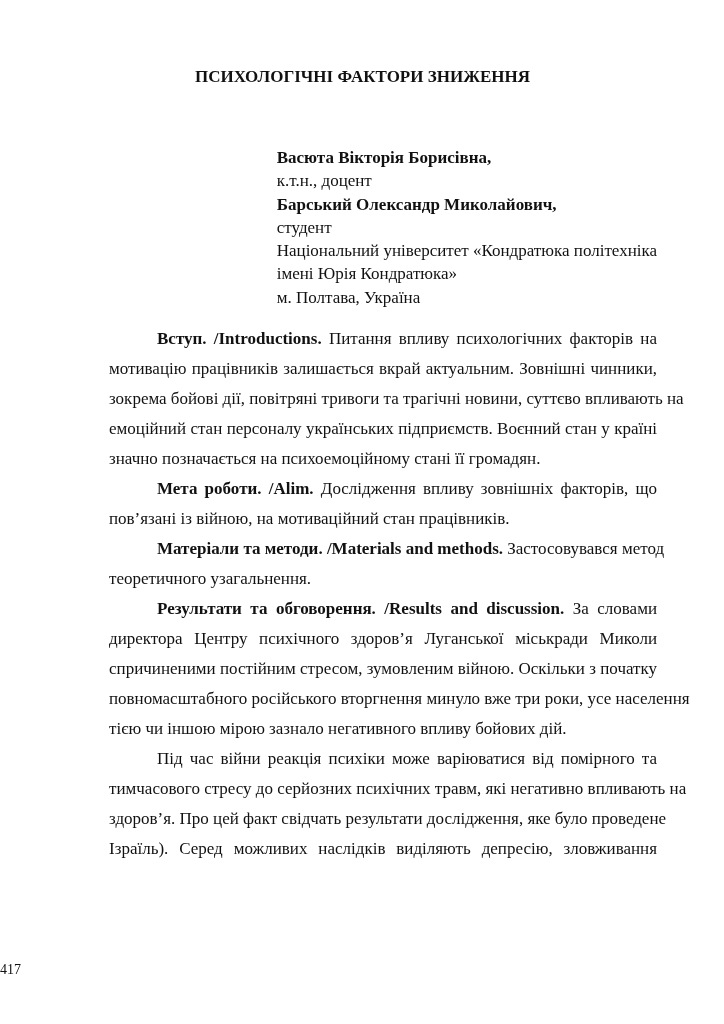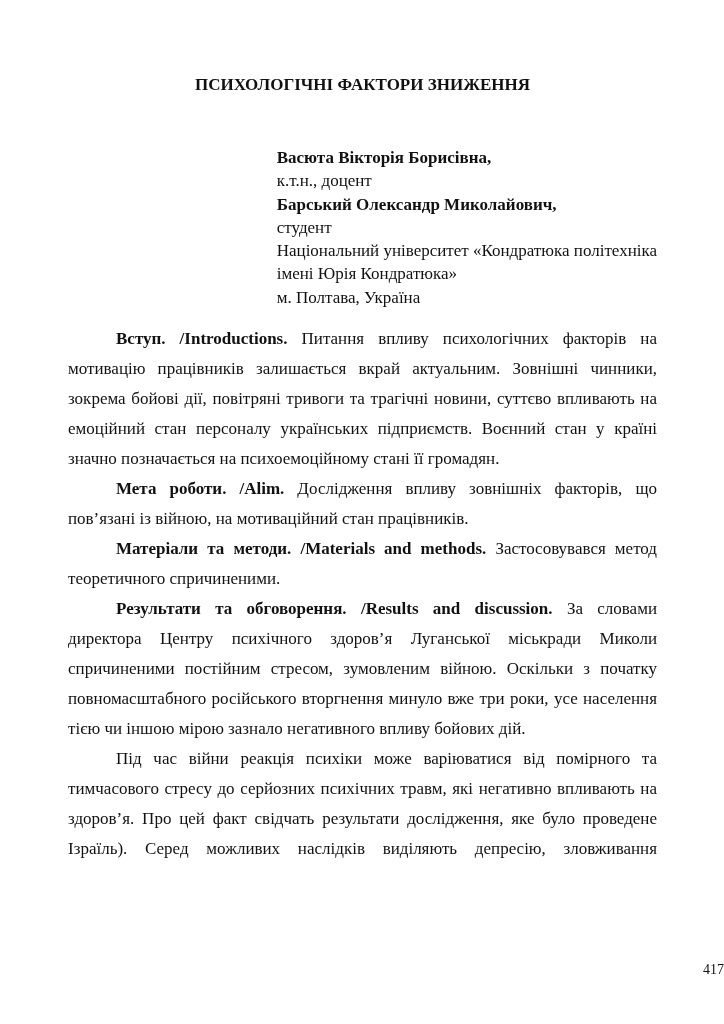--- a/index.html
+++ b/index.html
@@ -4,38 +4,38 @@
 <style>
   html, body { margin: 0; padding: 0; background: #ffffff; }
   body {
     width: 724px; height: 1024px; position: relative; overflow: hidden;
     font-family: "Liberation Serif", "DejaVu Serif", serif;
     color: #111111;
   }
   .page { position: absolute; left: 68px; top: 0; width: 589px; }
   .title {
     position: absolute; left: 0; width: 589px; text-align: center;
-    font-weight: bold; font-size: 17px; line-height: 30px; top: 62px; margin-top: 8px;
+    font-weight: bold; font-size: 17px; line-height: 30px; top: 62px;
   }
   .title div { height: 30px; }
   .authors {
     position: absolute; right: 0; top: 146px; text-align: left;
     font-size: 17px; line-height: 23.3px;
   }
   .authors .name { font-weight: bold; }
   .body-text {
     position: absolute; left: 0; top: 324px; width: 589px;
     font-size: 17px; line-height: 30px;
   }
-  .line { display: block; height: 30px; text-align: justify; text-align-last: justify; white-space: nowrap; }
+  .line { display: block; height: 30px; text-align: justify; text-align-last: justify; white-space: nowrap; margin-left: 41px; }
   .line.last { text-align-last: left; }
   .line.indent { padding-left: 48px; }
   .lbl { font-weight: bold; }
   .pagenum {
-    position: absolute; left: 0; width: 724px; top: 962px; text-align: right;
+    position: absolute; left: 0; width: 724px; top: 962px; text-align: left;
     font-size: 14px;
   }
 </style>
 </head>
 <body>
 
 <div class="page">
 
   <div class="title">
     <div>ПСИХОЛОГІЧНІ ФАКТОРИ ЗНИЖЕННЯ</div>
@@ -61,21 +61,21 @@
       <span class="line last">значно позначається на психоемоційному стані її громадян.</span>
     </div>
 
     <div>
       <span class="line indent"><span class="lbl">Мета роботи. /Alim.</span> <span>Дослідження впливу зовнішніх факторів, що</span></span>
       <span class="line last">пов’язані із війною, на мотиваційний стан працівників.</span>
     </div>
 
     <div>
       <span class="line indent"><span class="lbl">Матеріали та методи. /Materials and methods.</span> <span>Застосовувався метод</span></span>
-      <span class="line last">теоретичного спричиненими.</span>
+      <span class="line last">теоретичного узагальнення.</span>
     </div>
 
     <div>
       <span class="line indent"><span class="lbl">Результати та обговорення. /Results and discussion.</span> <span>За словами</span></span>
       <span class="line">директора Центру психічного здоров’я Луганської міськради Миколи</span>
       <span class="line">спричиненими постійним стресом, зумовленим війною. Оскільки з початку</span>
       <span class="line">повномасштабного російського вторгнення минуло вже три роки, усе населення</span>
       <span class="line last">тією чи іншою мірою зазнало негативного впливу бойових дій.</span>
     </div>
 

